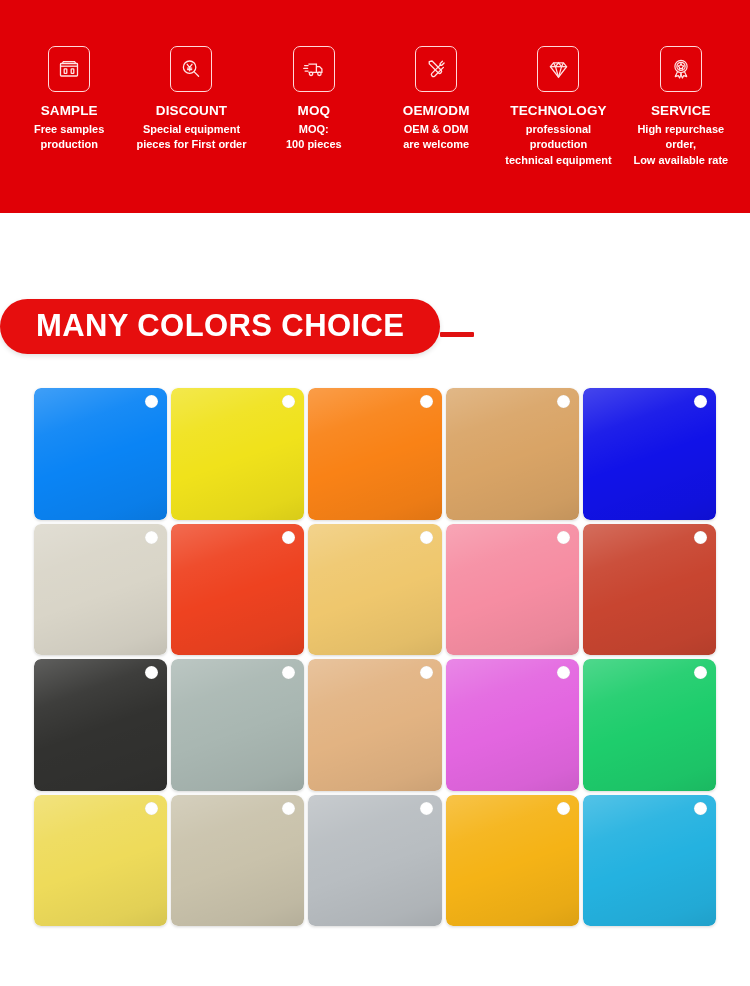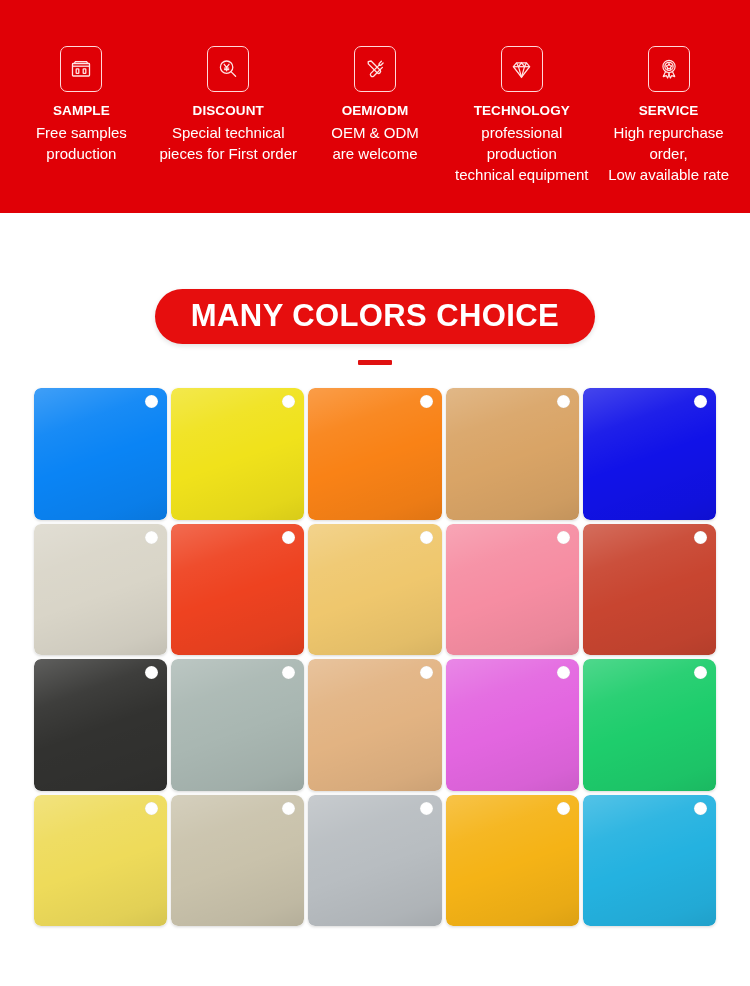--- a/index.html
+++ b/index.html
@@ -54,37 +54,36 @@
     color: #ffffff;
     font-size: 13.5px;
     font-weight: bold;
     letter-spacing: 0.1px;
     line-height: 1.25;
     margin-bottom: 2px;
     white-space: nowrap;
   }
   .feature-desc {
     color: #ffffff;
-    font-size: 15px;
+    font-size: 11px;
     line-height: 1.42;
-    font-weight: normal;
+    font-weight: bold;
   }
   .feature-desc span { display: block; }
 
   
   .title-area {
     position: absolute;
     left: 0; top: 213px;
     width: 750px;
     height: 170px;
     display: flex;
-    flex-direction: column;
     align-items: center;
     justify-content: flex-start;
-    padding-top: 76px;
+    padding-top: 57px;
   }
   .title-pill {
     background: #e60e0e;
     border-radius: 30px;
     padding: 11px 36px 13px 36px;
     box-shadow: 0 2px 5px rgba(0,0,0,0.12);
   }
   .title-pill-text {
     color: #ffffff;
     font-size: 31px;
@@ -178,25 +177,43 @@
           <circle cx="10.6" cy="10.2" r="6.2"></circle>
           <path d="M15.2 14.9 L19.6 19.3" stroke-linecap="round"></path>
           <path d="M8.2 7.3 L10.6 10.4 L13 7.3" stroke-linecap="round"></path>
           <path d="M10.6 10.4 V13.8" stroke-linecap="round"></path>
           <path d="M8.5 11.1 H12.7" stroke-linecap="round"></path>
           <path d="M8.5 12.6 H12.7" stroke-linecap="round"></path>
         </svg>
       </div>
       <div class="feature-title">DISCOUNT</div>
       <div class="feature-desc">
-        <span>Special technical</span>
+        <span>Special equipment</span>
         <span>pieces for First order</span>
       </div>
     </div>
 
+    <div class="feature">
+      <div class="feature-icon-box">
+        <svg width="24" height="24" viewBox="0 0 24 24" fill="none" stroke="#ffe3e4" stroke-width="1.3">
+          <path d="M6.4 7.2 H14.4 V15.4 H6.4"></path>
+          <path d="M14.4 9.6 H17.6 L19.9 12.1 V15.4 H14.4"></path>
+          <circle cx="9.1" cy="16.8" r="1.7"></circle>
+          <circle cx="17.4" cy="16.8" r="1.7"></circle>
+          <path d="M2.6 8.6 H6.1" stroke-linecap="round"></path>
+          <path d="M1.8 11.4 H5.6" stroke-linecap="round"></path>
+          <path d="M3.1 14.1 H6.1" stroke-linecap="round"></path>
+        </svg>
+      </div>
+      <div class="feature-title">MOQ</div>
+      <div class="feature-desc">
+        <span>MOQ:</span>
+        <span>100 pieces</span>
+      </div>
+    </div>
 
     <div class="feature">
       <div class="feature-icon-box">
         <svg width="24" height="24" viewBox="0 0 24 24" fill="none" stroke="#ffe3e4" stroke-width="1.3" stroke-linecap="round" stroke-linejoin="round">
           <path d="M5.2 4.6 L8.1 4.0 L17.2 13.2 A2 2 0 0 1 14.4 16 L5.3 6.9 Z"></path>
           <path d="M18.4 4.3 L16.1 6.6 L16.1 8.3 L17.8 8.3 L20.1 6.0"></path>
           <path d="M16.6 7.6 L7.8 16.4 A2 2 0 0 0 10.6 19.2 L19.4 10.4"></path>
         </svg>
       </div>
       <div class="feature-title">OEM/ODM</div>

